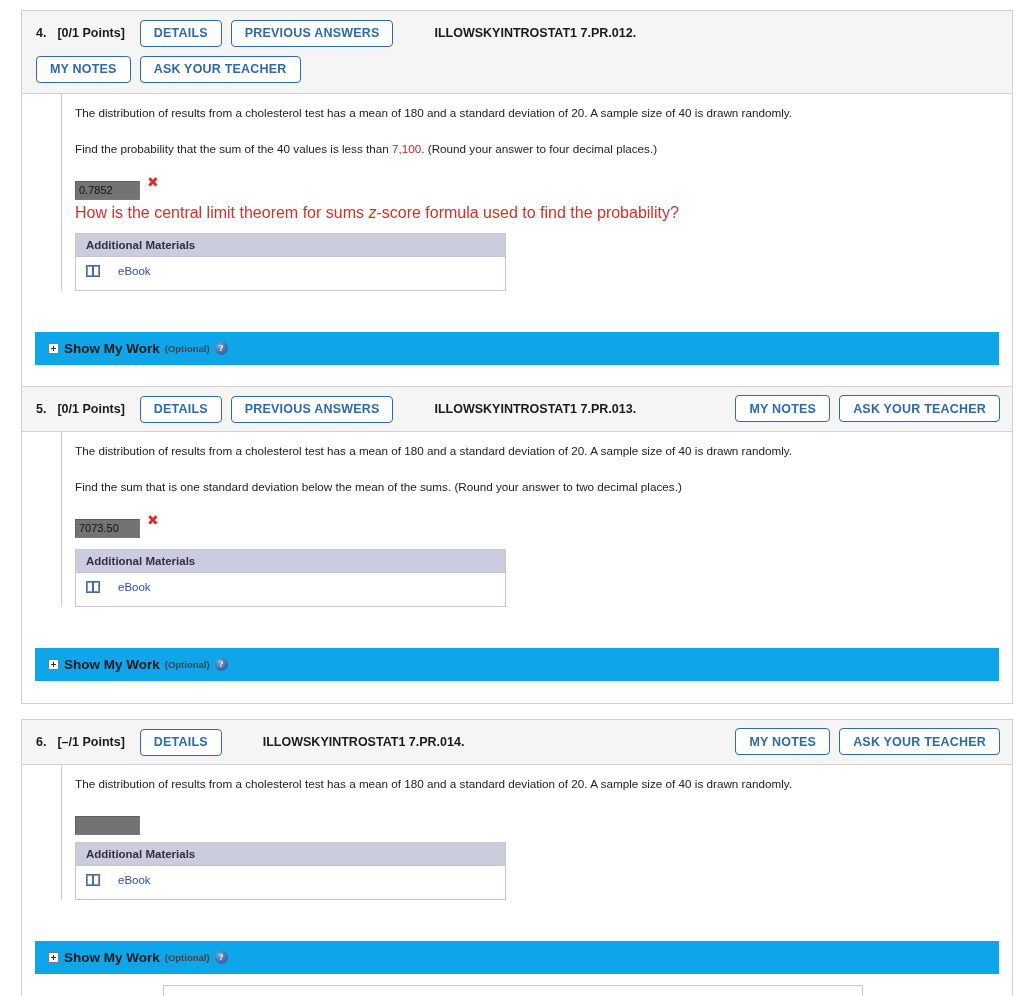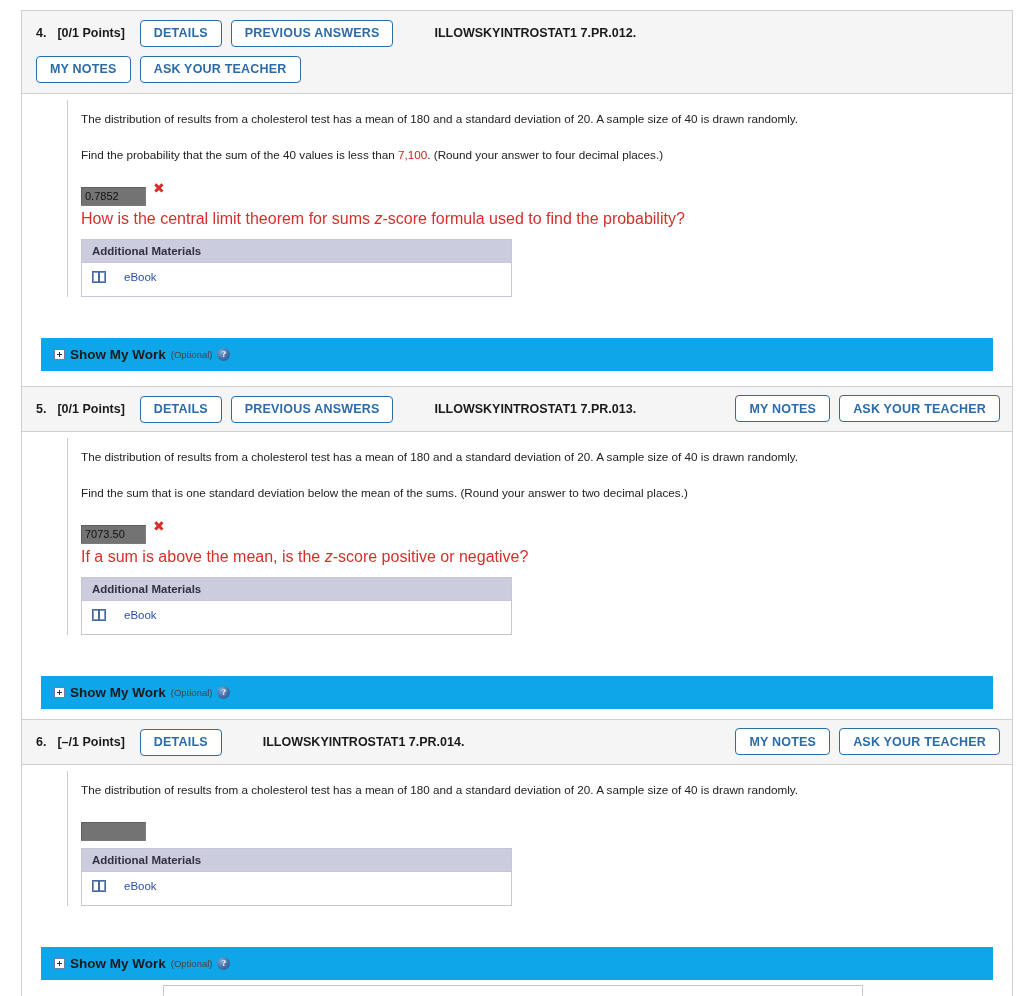--- a/index.html
+++ b/index.html
@@ -96,21 +96,21 @@
     gap: 9px;
     align-items: center;
   }
 
   
   .prob-body {
     border: 1px solid #d0d0d0;
     border-top: 1px solid #d0d0d0;
     background: #ffffff;
     position: relative;
-    padding: 6px;
+    padding: 0;
   }
 
   .body-inner {
     margin-left: 39px;
     border-left: 1px solid #cccccc;
     padding: 11px 0 0 13px;
     min-height: 40px;
   }
 
   .qtext {
@@ -222,21 +222,21 @@
   .smw-plus::before { left: 2px; right: 2px; top: 4px; height: 1px; }
   .smw-plus::after { top: 2px; bottom: 2px; left: 4px; width: 1px; }
 
   .smw-label {
     font-size: 13.5px;
     font-weight: bold;
     color: #1a1a1a;
   }
   .smw-opt {
     font-size: 9.5px;
-    font-weight: normal;
+    font-weight: bold;
     color: #444444;
   }
   .help-icon {
     display: inline-block;
     width: 13px; height: 13px;
     border-radius: 50%;
     background: radial-gradient(circle at 35% 30%, #7fa8d8 0%, #3f6fa8 55%, #2d538a 100%);
     color: #ffffff;
     font-size: 9px;
     font-weight: bold;
@@ -341,23 +341,20 @@
     <div class="prob-body">
       <div class="body-inner">
         <p class="qtext">The distribution of results from a cholesterol test has a mean of 180 and a standard deviation of 20. A sample size of 40 is drawn randomly.</p>
         <p class="qtext second">
           <span>Find the sum that is one standard deviation below the mean of the sums. (Round your answer to two decimal places.)</span><span class="hl"></span><span></span>
         </p>
         <div class="answer-row">
           <input class="ans-input" type="text" value="7073.50" style="">
           <span class="xmark">✖</span>
         </div>
-        <div class="feedback">
-          <span>If a sum is above the mean, is the </span><span class="ital">z</span><span>-score positive or negative?</span>
-        </div>
 
         <div class="addmat">
           <div class="addmat-hdr">Additional Materials</div>
           <div class="addmat-body">
             <a class="mat-link">
               <span class="book-icon">
                 <svg width="14" height="12" viewBox="0 0 14 12" xmlns="http://www.w3.org/2000/svg">
                   <rect x="0.5" y="0.5" width="13" height="11" fill="#e9eef7" stroke="#4a6a9c"></rect>
                   <rect x="1.5" y="1.5" width="5" height="9" fill="#ffffff" stroke="#7f9ac2"></rect>
                   <rect x="7.5" y="1.5" width="5" height="9" fill="#ffffff" stroke="#7f9ac2"></rect>

